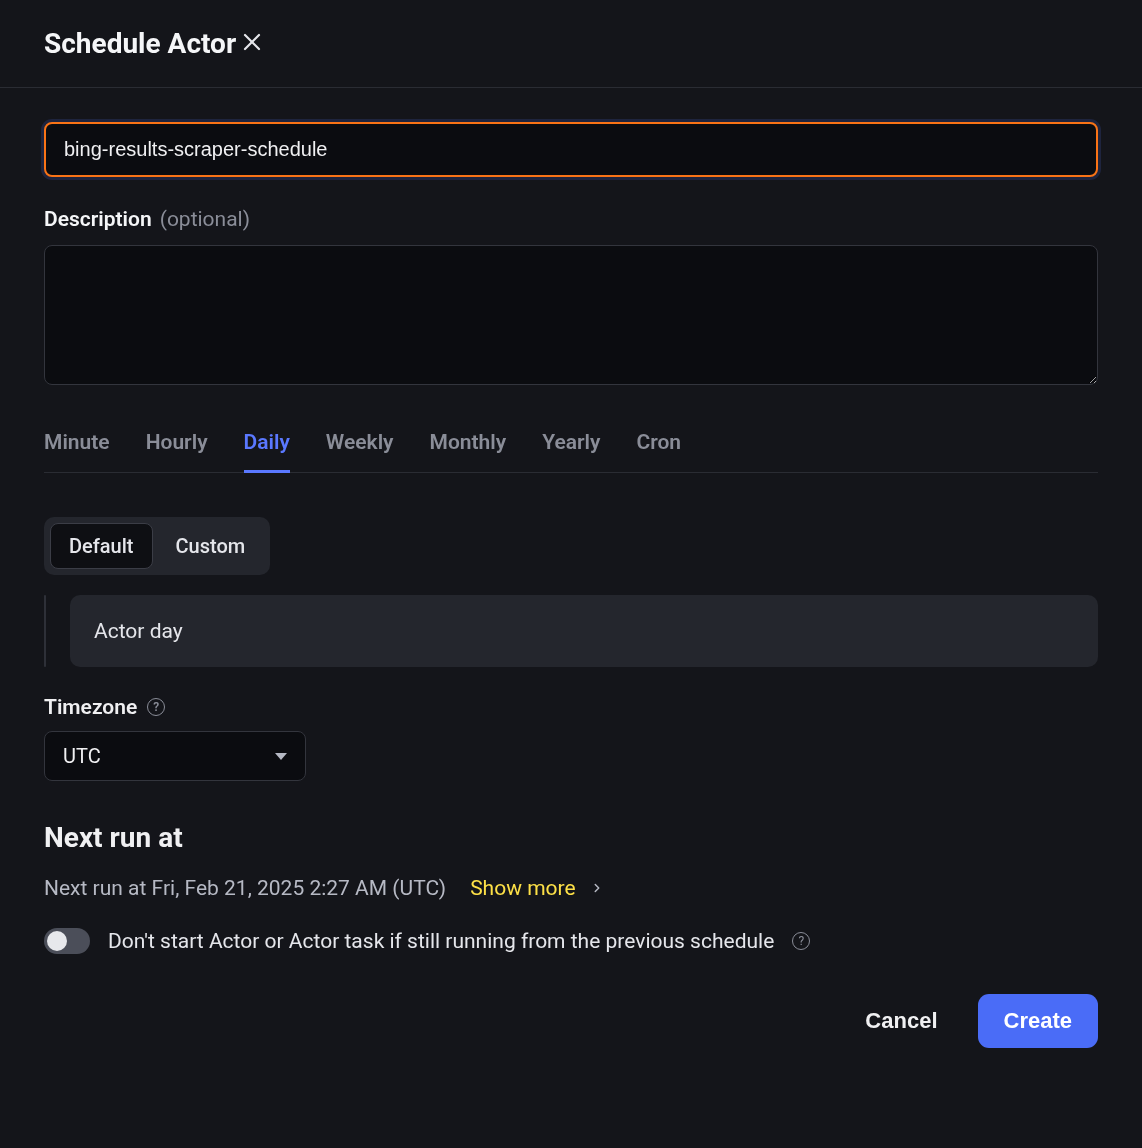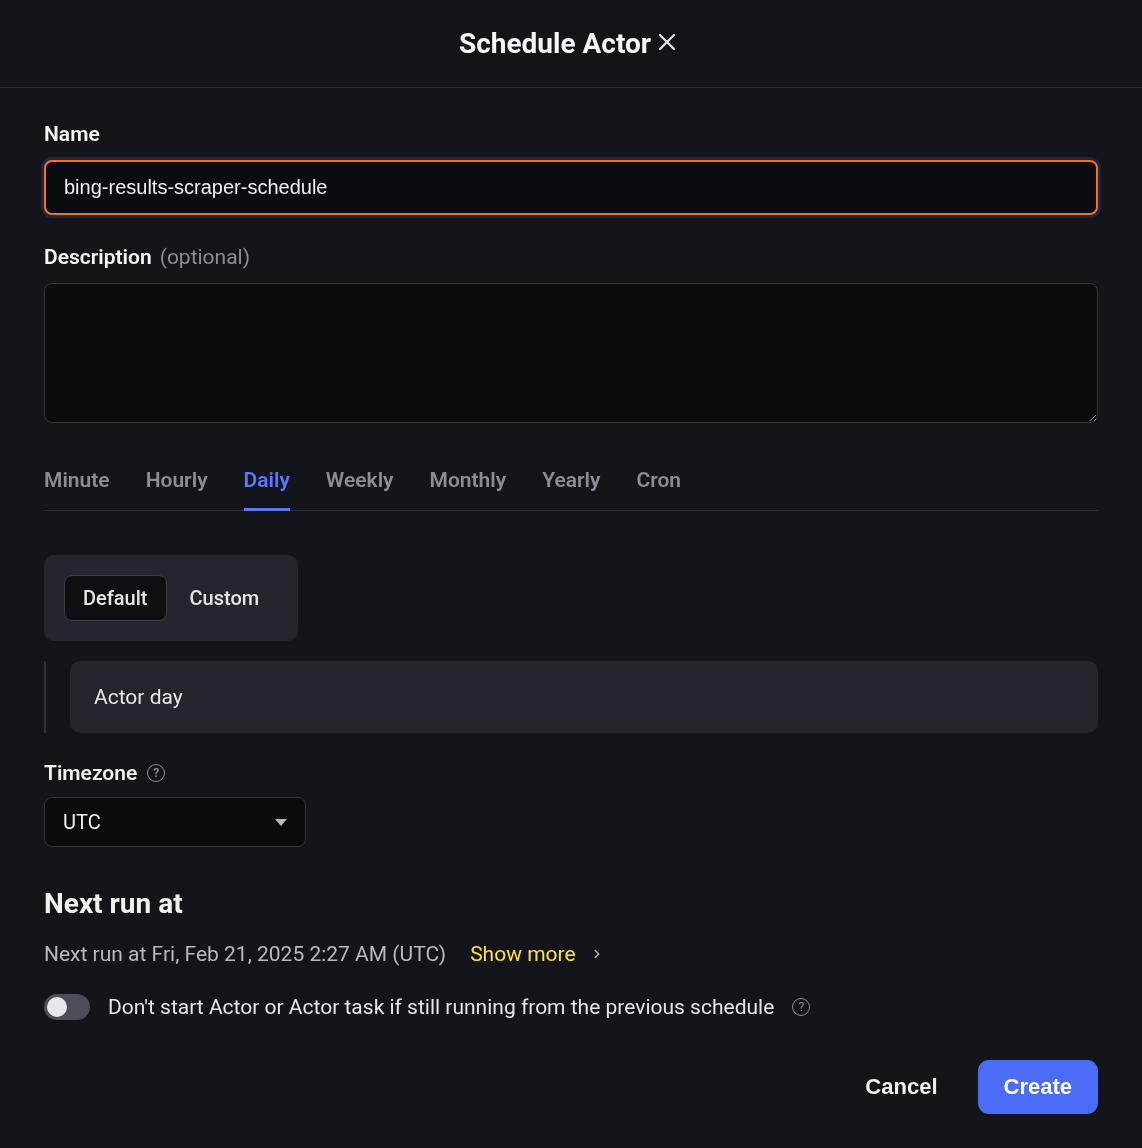--- a/index.html
+++ b/index.html
@@ -6,21 +6,21 @@
   body {
     background: #14151a;
     color: #f0f0f2;
     font-family: -apple-system, BlinkMacSystemFont, "Segoe UI", Roboto, Helvetica, Arial, sans-serif;
     font-size: 20px;
     min-height: 1148px;
     width: 1142px;
   }
   .dialog-header {
     display: flex;
-    justify-content: center;
+    justify-content: flex-start;
     align-items: center;
     padding: 26px 44px 26px 44px;
     border-bottom: 1px solid #2a2c33;
   }
   .dialog-title {
     font-size: 28px;
     font-weight: 700;
     color: #f5f6f8;
   }
   .close-btn {
@@ -89,21 +89,21 @@
     margin-bottom: -1px;
   }
   .tab.active {
     color: #5a78ff;
     border-bottom-color: #5a78ff;
   }
   .seg-group {
     display: inline-flex;
     background: #24262d;
     border-radius: 10px;
-    padding: 20px;
+    padding: 6px;
     gap: 4px;
     margin-bottom: 20px;
   }
   .seg {
     padding: 10px 18px;
     font-size: 20px;
     font-weight: 500;
     color: #e5e6eb;
     border-radius: 8px;
     cursor: pointer;
@@ -250,21 +250,20 @@
           <line x1="5" y1="5" x2="19" y2="19"></line>
           <line x1="19" y1="5" x2="5" y2="19"></line>
         </svg>
     </span>
   </button>
 </div>
 
 <div class="dialog-body">
 
   <div class="field-group">
-    <div class="field-label">Name</div>
     <input class="text-input" type="text" value="bing-results-scraper-schedule" style="">
   </div>
 
   <div class="field-group">
     <div class="field-label">
       <span>Description</span>
       <span class="optional">(optional)</span>
     </div>
     <textarea class="textarea" style=""></textarea>
   </div>

